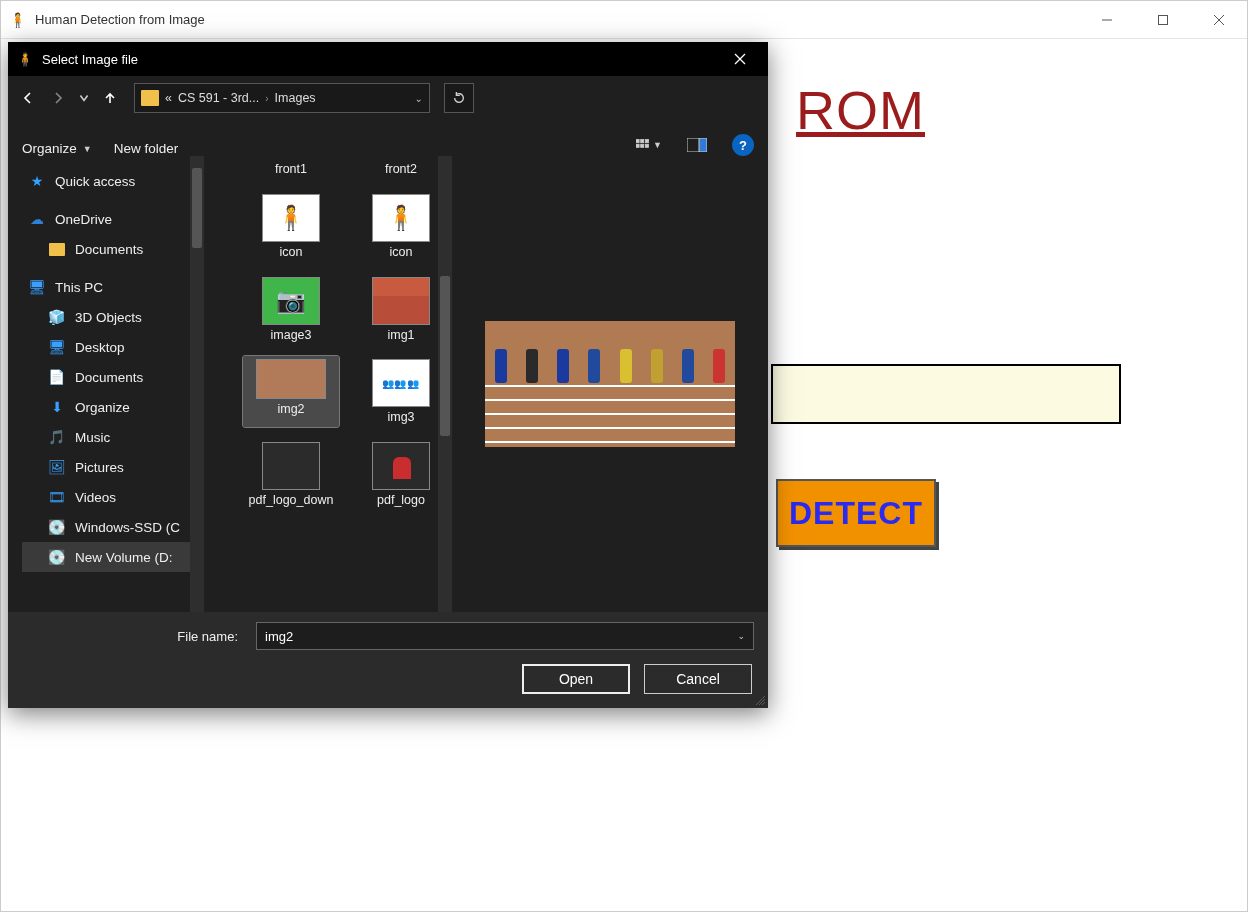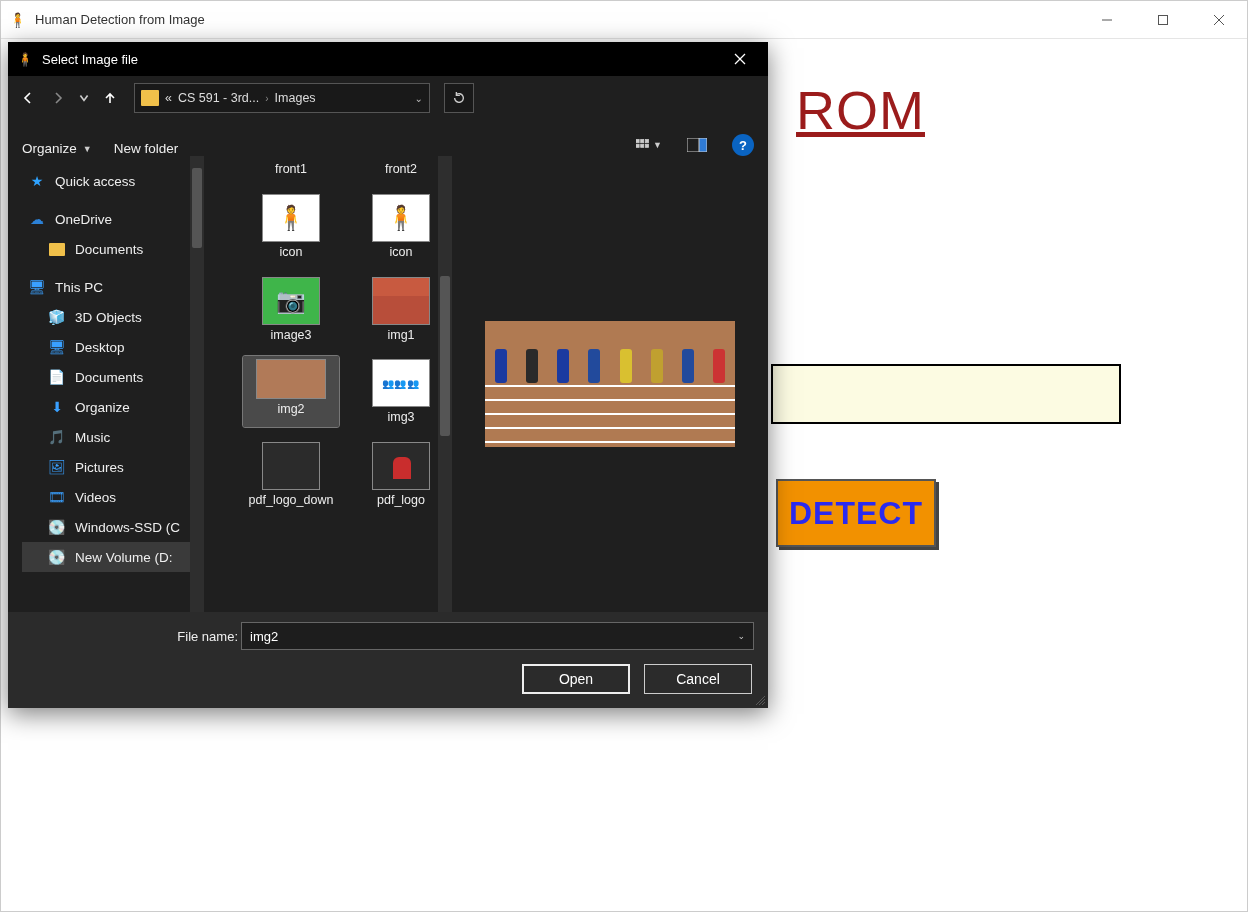--- a/index.html
+++ b/index.html
@@ -85,21 +85,21 @@
   .thumb-box.pdfl::after { content:""; position:absolute; width:18px; height:22px; background:#c92d2d; border-radius:6px 6px 0 0; left:20px; top:14px; }
   .file-label { line-height:1.1; max-width:96px; word-break:break-word; }
 
   .preview-pane { flex:1; background:#1f1f1f; display:flex; align-items:center; justify-content:center; }
   .preview-img { width:250px; height:126px; background:#b07a52; position:relative; overflow:hidden; }
   .track-lane { position:absolute; left:-20px; right:-20px; height:2px; background:#fff; transform:skewX(-25deg); }
   .runners { position:absolute; top:28px; left:0; right:0; display:flex; justify-content:space-around; }
   .runner { width:12px; height:34px; border-radius:3px; }
 
   .dlg-footer { background:#2b2b2b; padding:10px 14px 14px; }
-  .fn-row { display:flex; align-items:center; gap:3px; }
+  .fn-row { display:flex; align-items:center; gap:18px; }
   .fn-label { font-size:13px; color:#eee; width:216px; text-align:right; }
   .fn-input { flex:1; height:28px; background:#1d1d1d; border:1px solid #666; color:#fff; padding:0 8px; font-size:13px; display:flex; align-items:center; justify-content:space-between; }
   .fn-input span.caret { font-size:9px; color:#ccc; }
   .btn-row { display:flex; justify-content:flex-end; gap:14px; margin-top:14px; padding-right:2px; }
   .dlg-btn { width:108px; height:30px; border:1px solid #ccc; background:#2b2b2b; color:#fff; font-size:14px; cursor:pointer; }
   .dlg-btn.primary { border:2px solid #eee; }
 
   .resize-grip { position:absolute; right:3px; bottom:3px; width:12px; height:12px; opacity:.5;
     background:
       linear-gradient(135deg, transparent 60%, #888 60%, #888 66%, transparent 66%),

